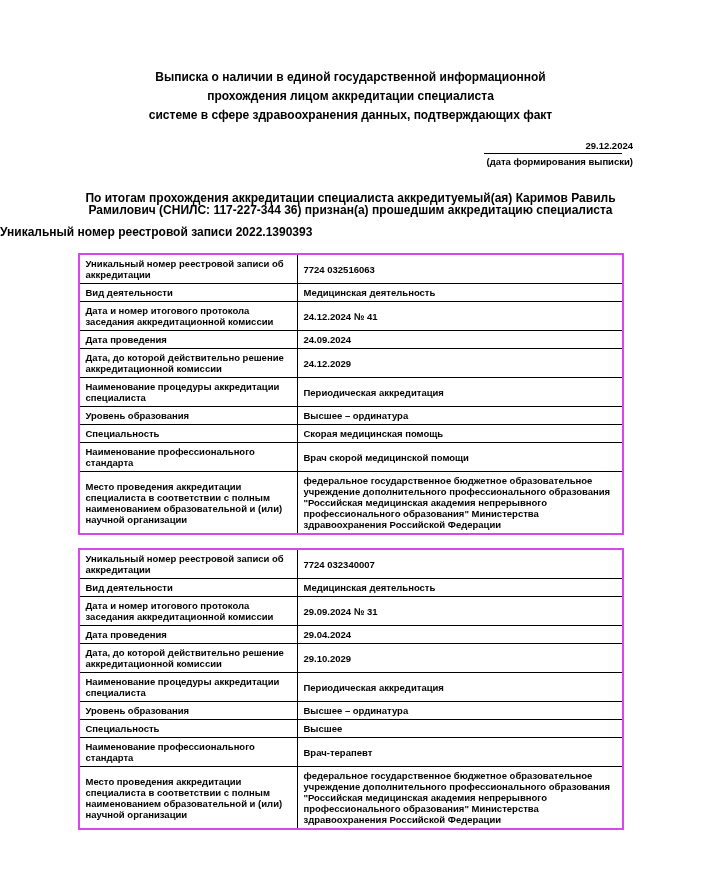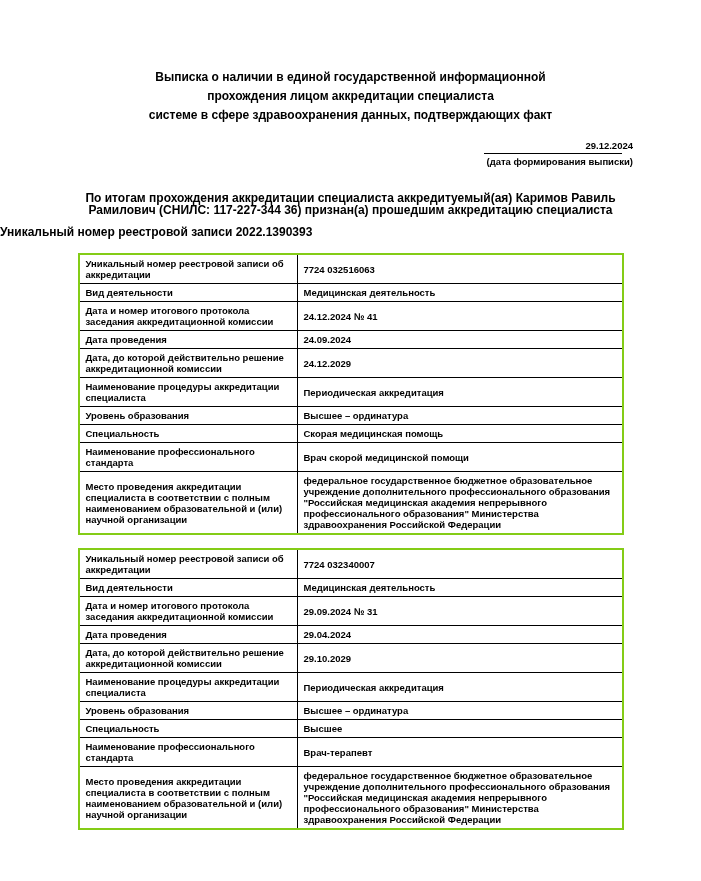--- a/index.html
+++ b/index.html
@@ -49,21 +49,21 @@
   }
   .registry-heading {
     margin-top: 9px;
     font-size: 12px;
   }
   table.acc {
     width: 546px;
     margin: 14px auto 12px;
     border-collapse: collapse;
     table-layout: fixed;
-    border: 2px solid #84cc16;
+    border: 2px solid #d946ef;
     font-size: 9.5px;
     line-height: 11px;
   }
   table.acc + table.acc { margin-top: 13px; }
   table.acc td {
     border: 1.5px solid #000;
     padding: 3px 5px 3px 6px;
     vertical-align: middle;
     word-wrap: break-word;
   }

